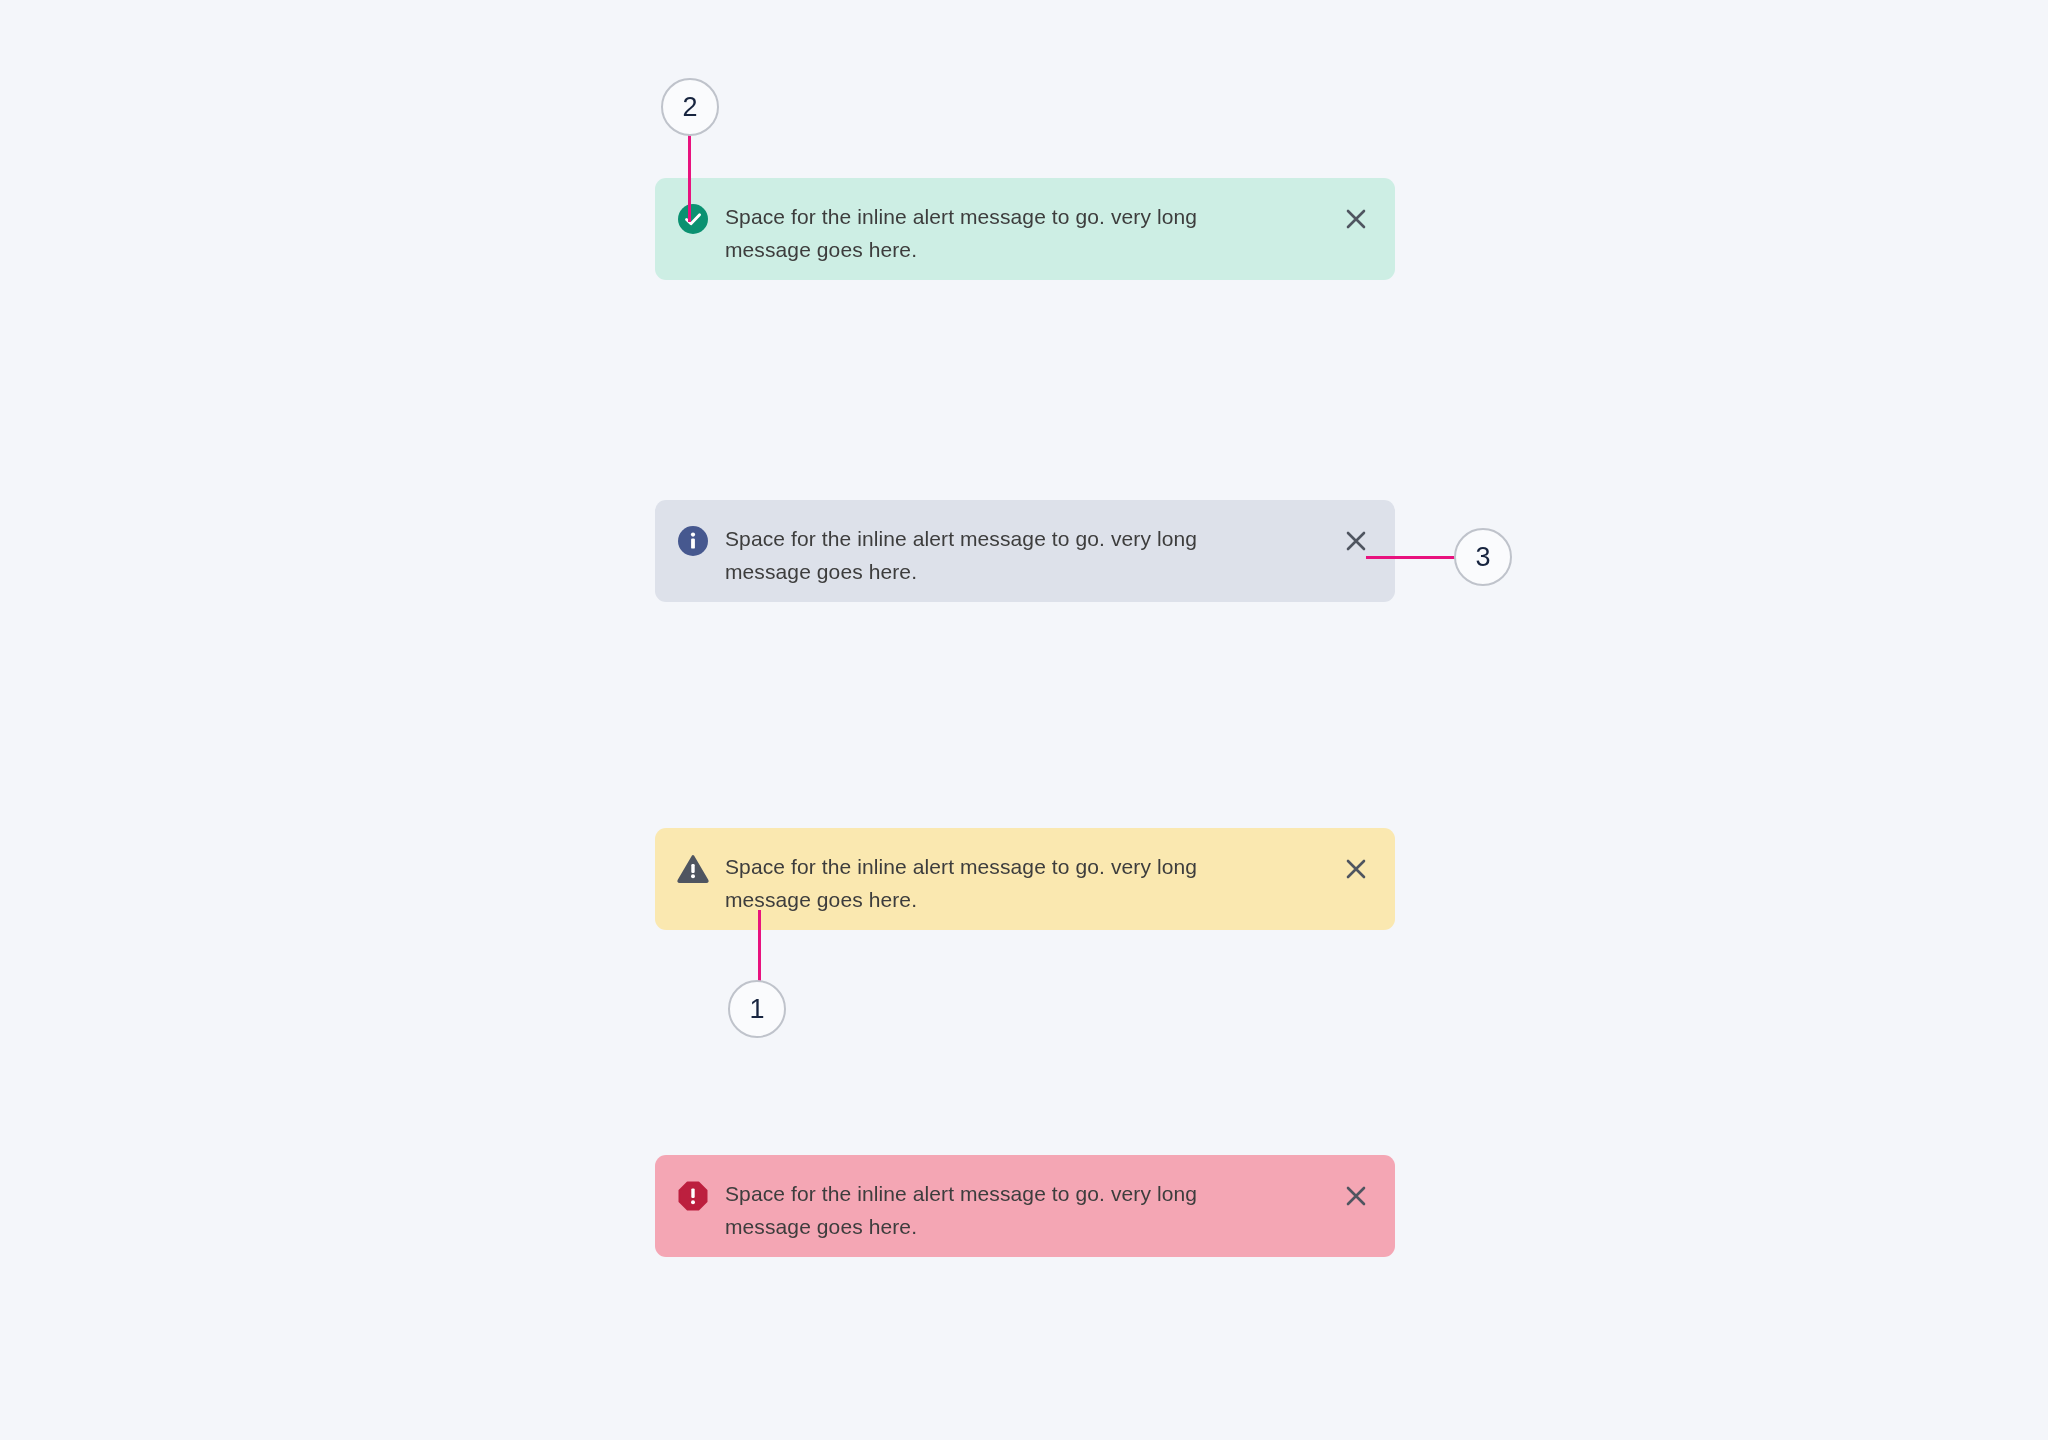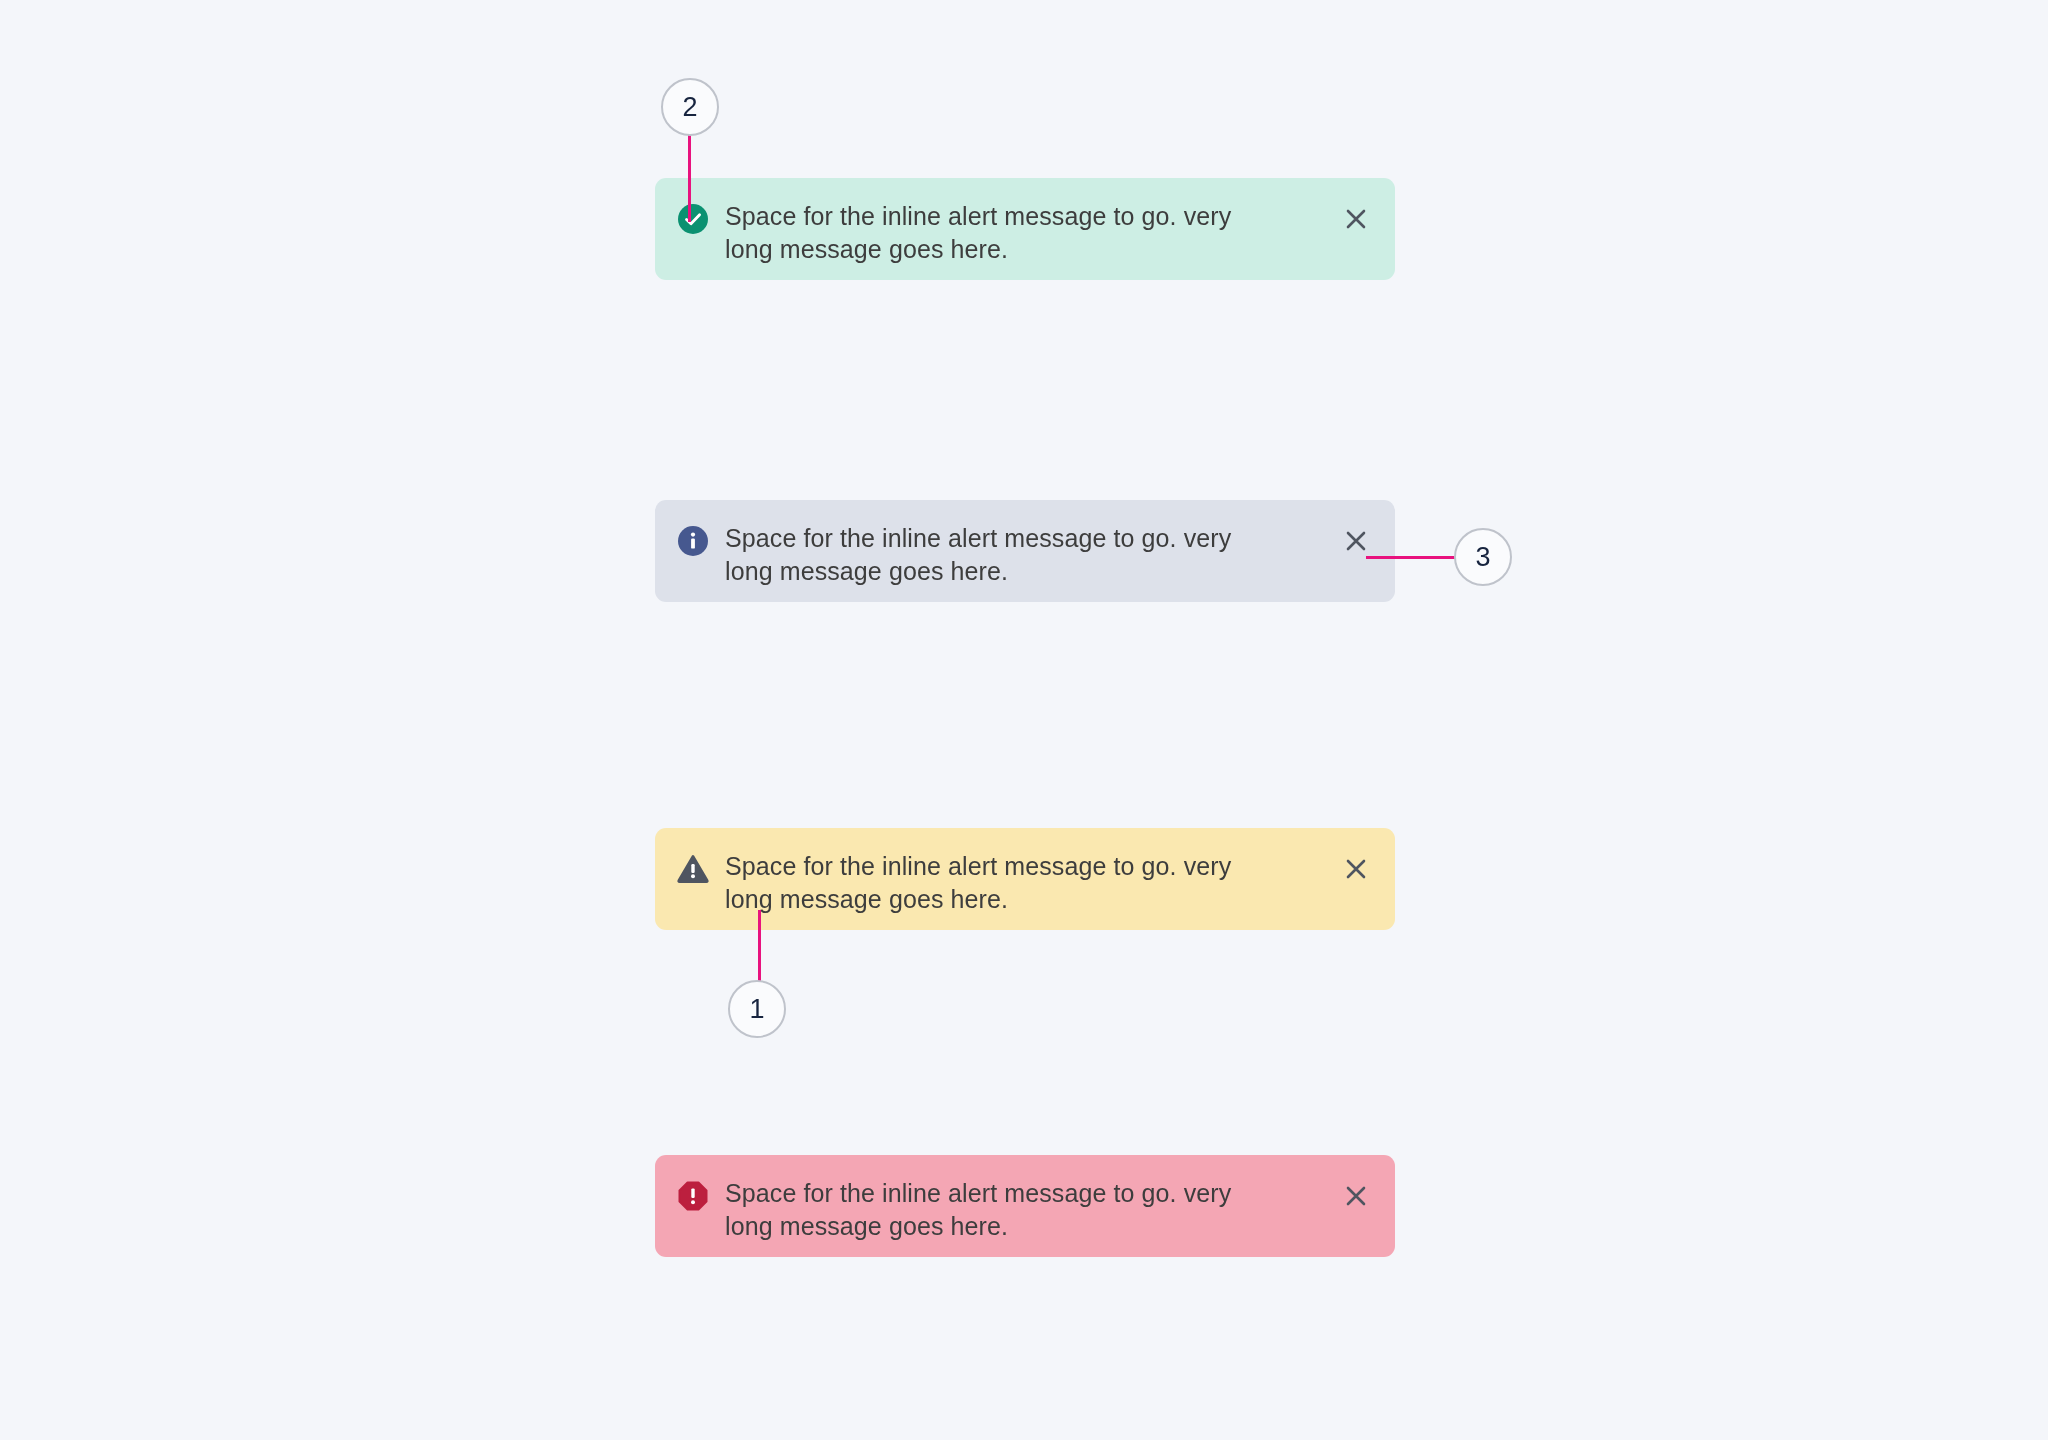--- a/index.html
+++ b/index.html
@@ -39,21 +39,21 @@
     height: 32px;
     margin-top: 3px;
     margin-right: 16px;
     display: flex;
     align-items: center;
     justify-content: center;
   }
 
   .alert-message {
     flex: 1 1 auto;
-    font-size: 25px;
+    font-size: 21px;
     line-height: 33px;
     color: #3d3d3d;
     letter-spacing: 0.1px;
     padding-right: 10px;
     max-width: 560px;
   }
 
   .alert-close {
     flex: 0 0 auto;
     width: 34px;

